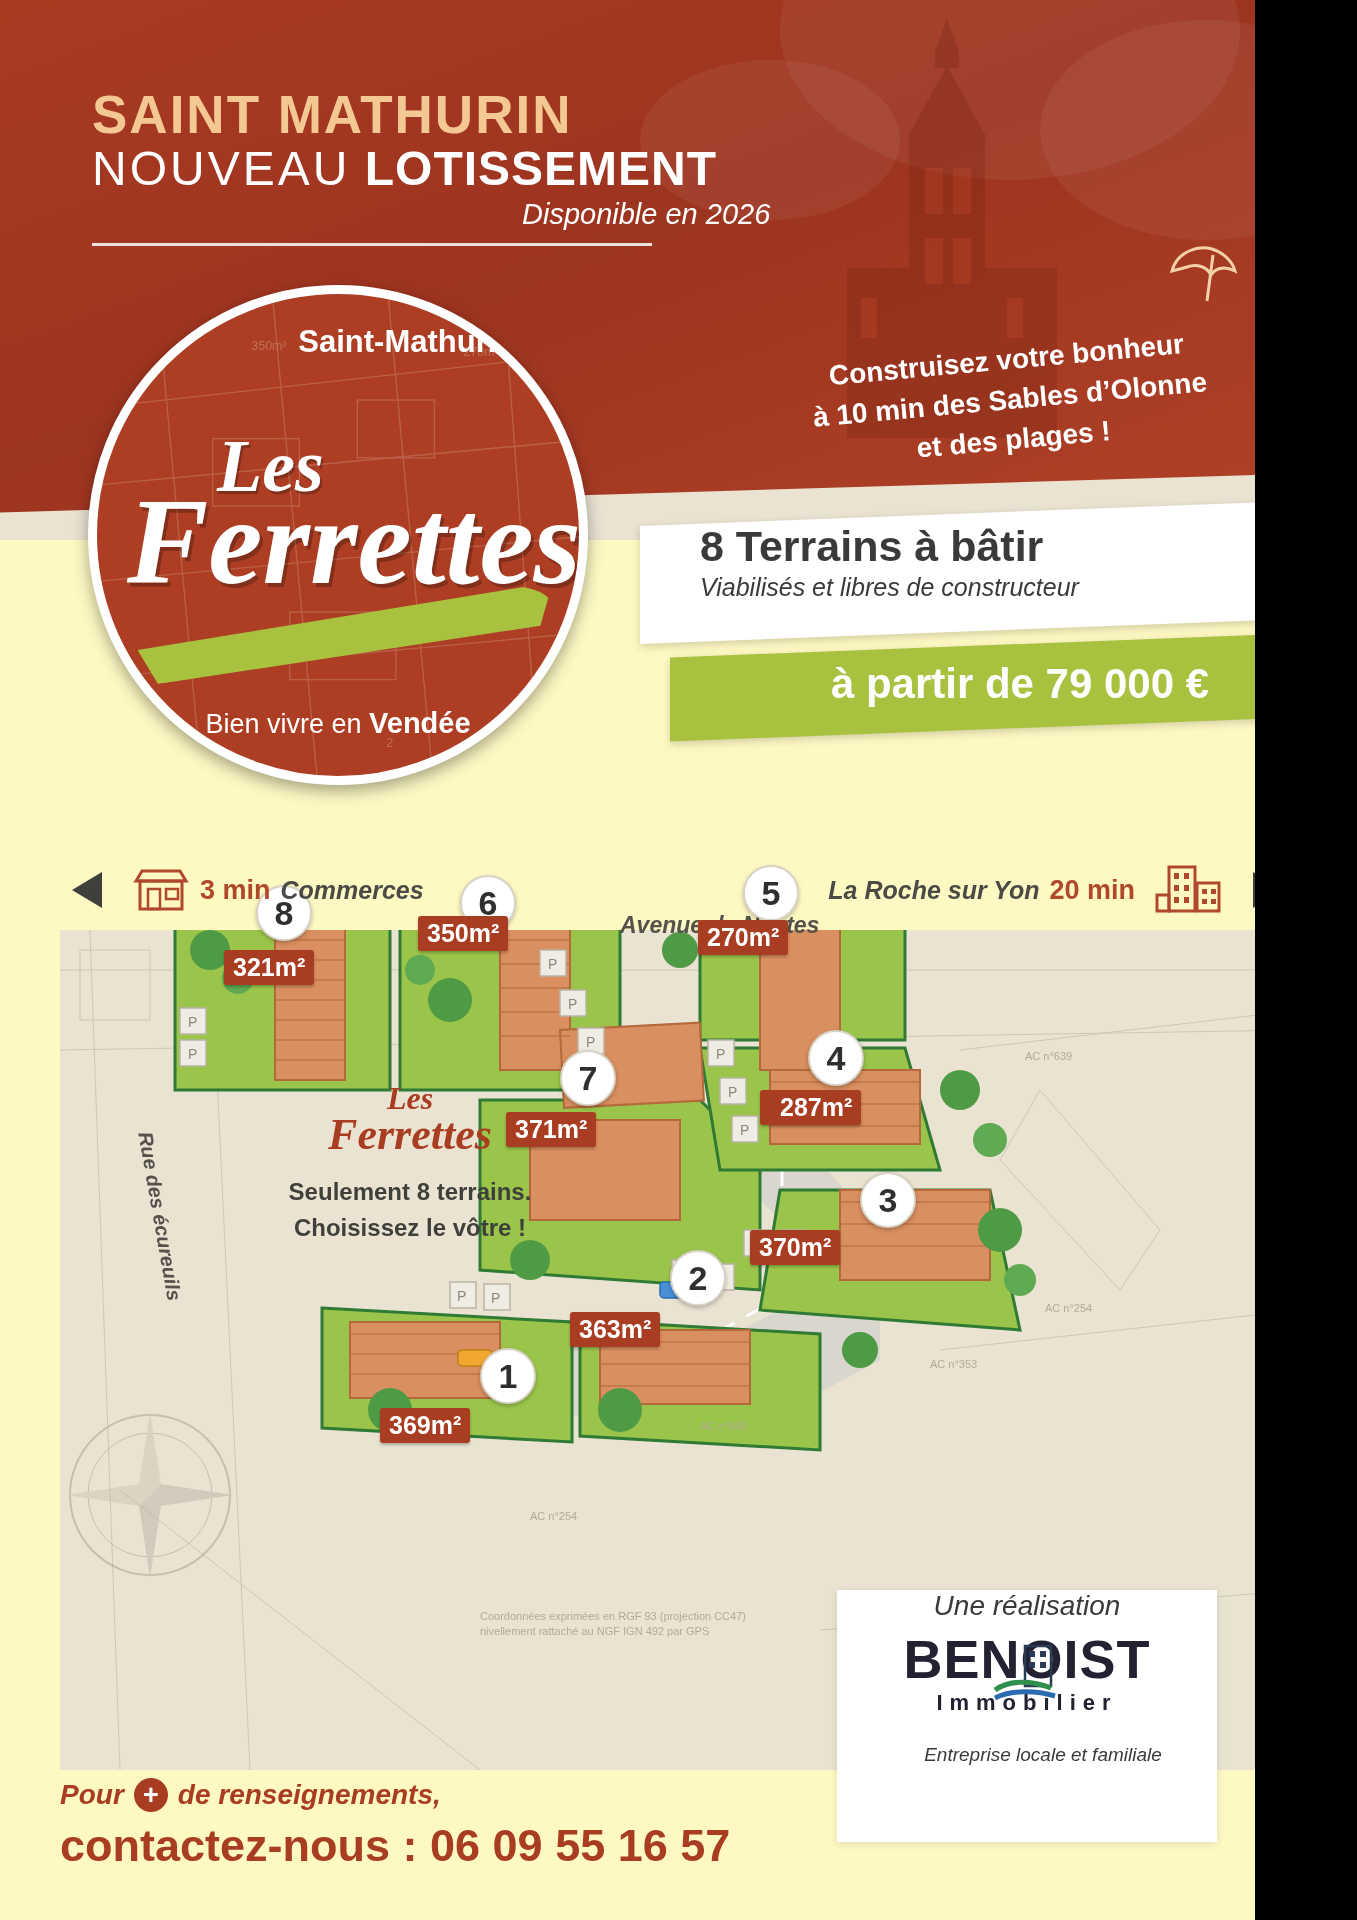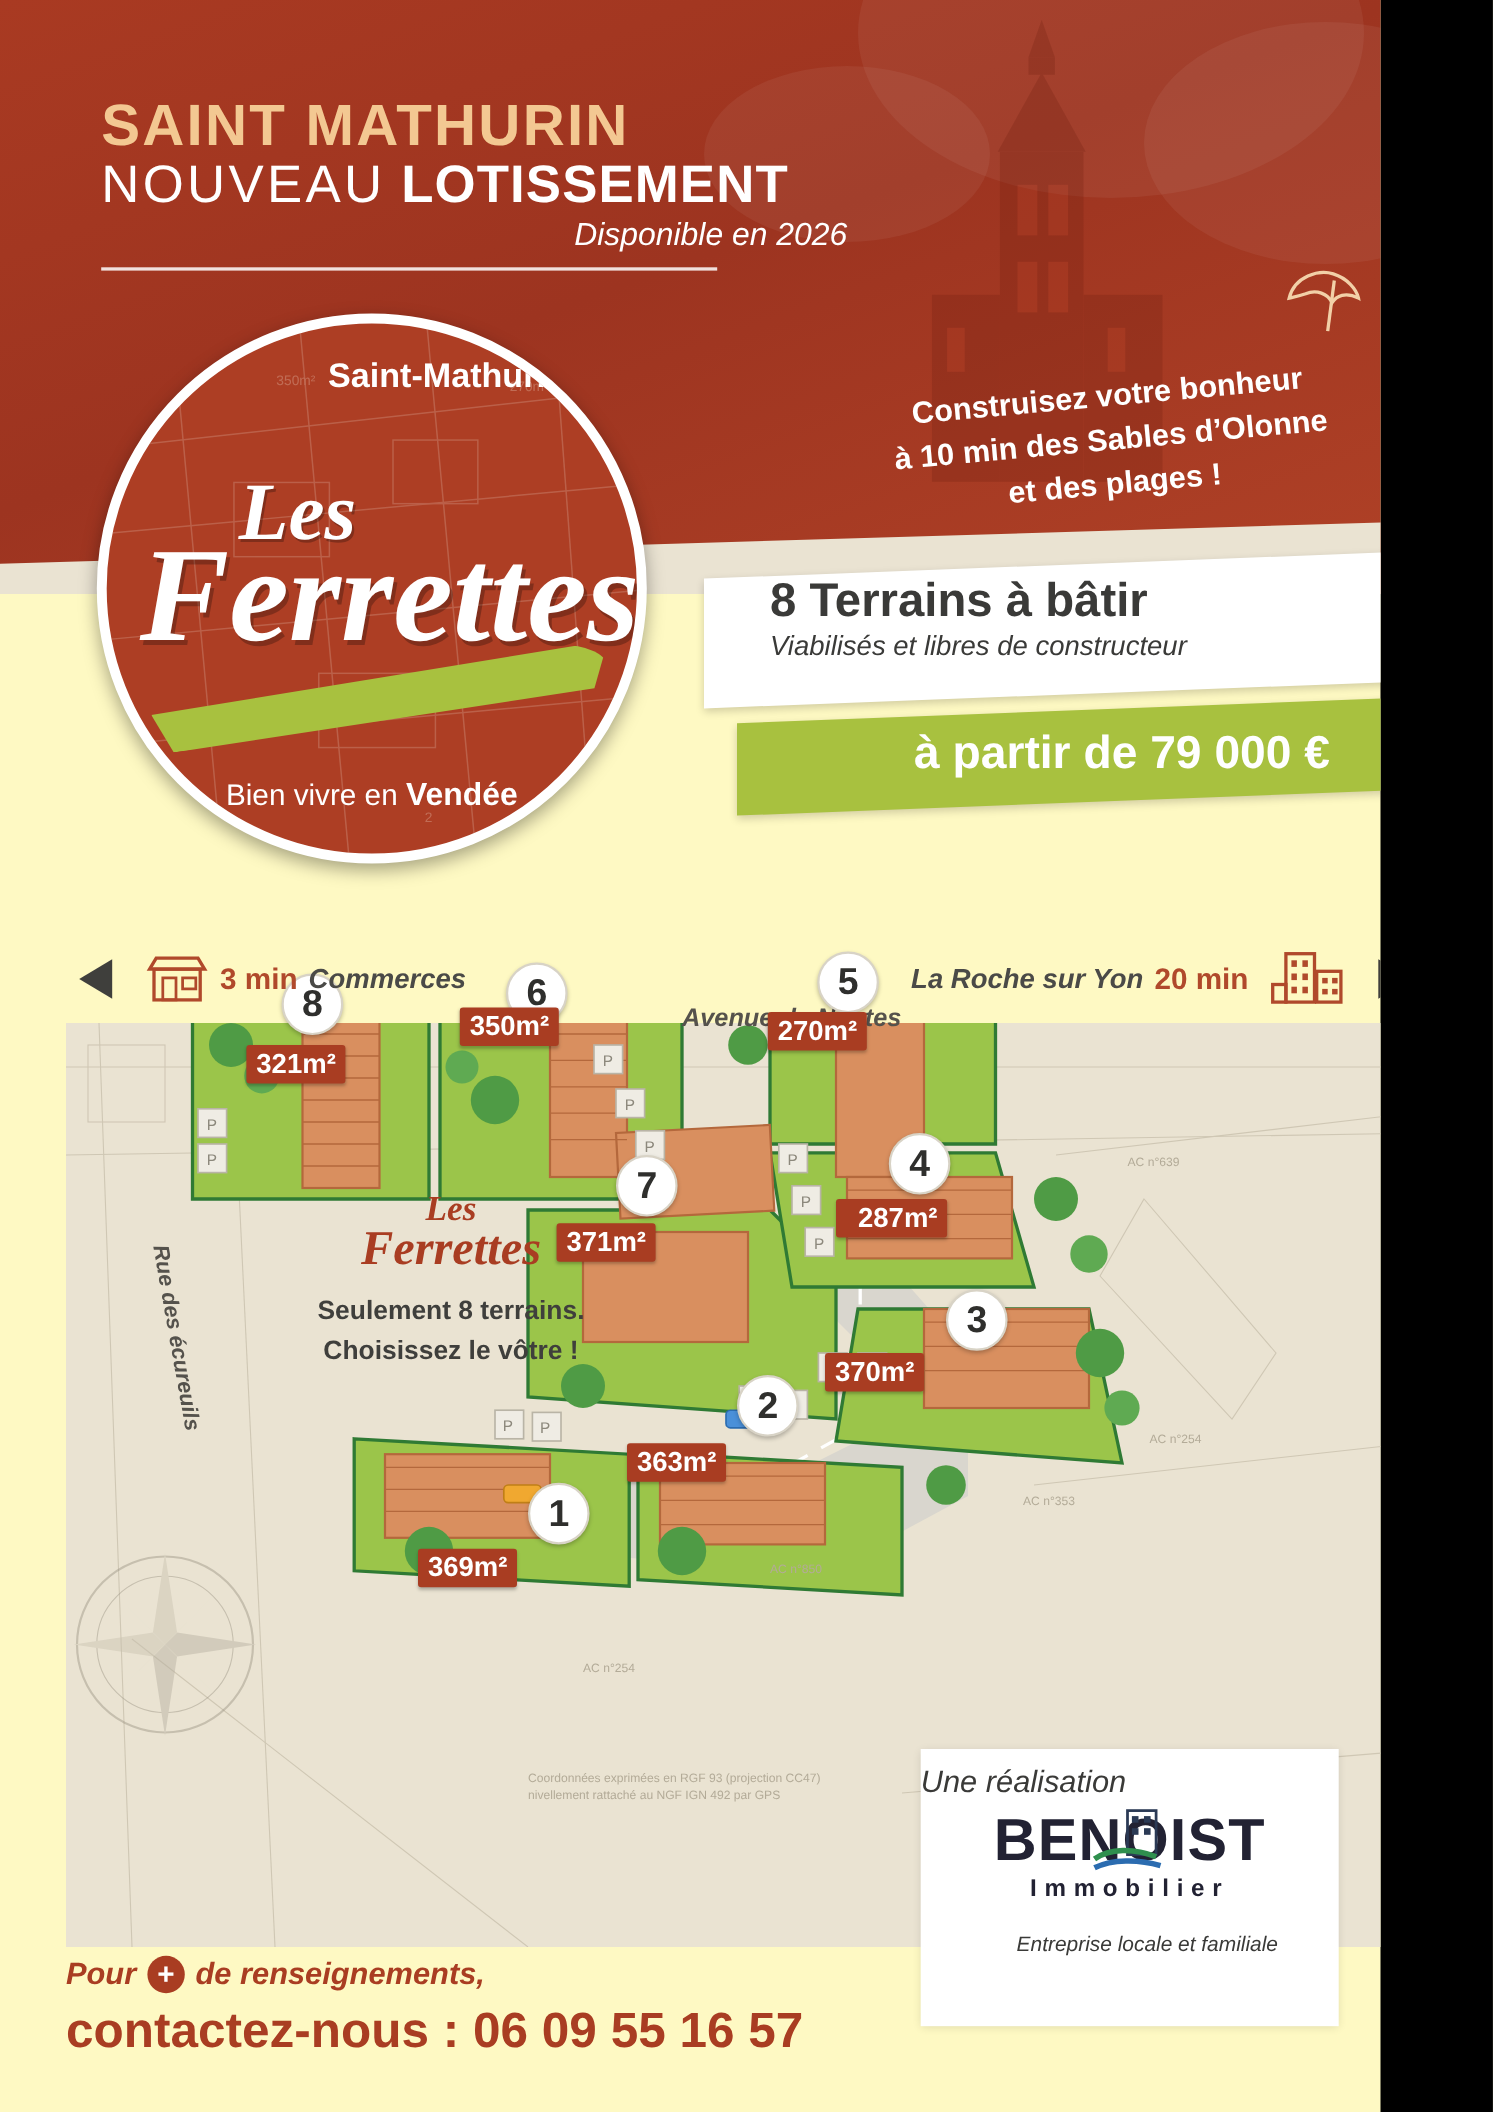--- a/index.html
+++ b/index.html
@@ -182,22 +182,21 @@
   .map-logo .ml3{
     margin-top:14px; font-size:24px; font-weight:bold; color:#3f3f3c; line-height:1.5;
   }
   
   .benoist{
     position:absolute; right:38px; bottom:78px; width:380px; height:252px;
     background:#fff; z-index:6;
     box-shadow:0 2px 8px rgba(0,0,0,.12);
   }
   .benoist .real{
-    font-size:28px; font-style:italic; color:#3a3a38;
-    padding-top:14px;
+    text-align:center; font-size:28px; font-style:italic; color:#3a3a38;
   }
   .benoist .bname{
     text-align:center; font-size:54px; font-weight:bold; color:#223;
     letter-spacing:1px; margin-top:6px;
   }
   .benoist .bsub{
     text-align:center; font-size:22px; letter-spacing:7px; color:#223; font-weight:bold;
   }
   .benoist .btag{
     text-align:center; font-size:19px; font-style:italic; color:#3a3a38; margin-top:28px;padding-left:32px;

